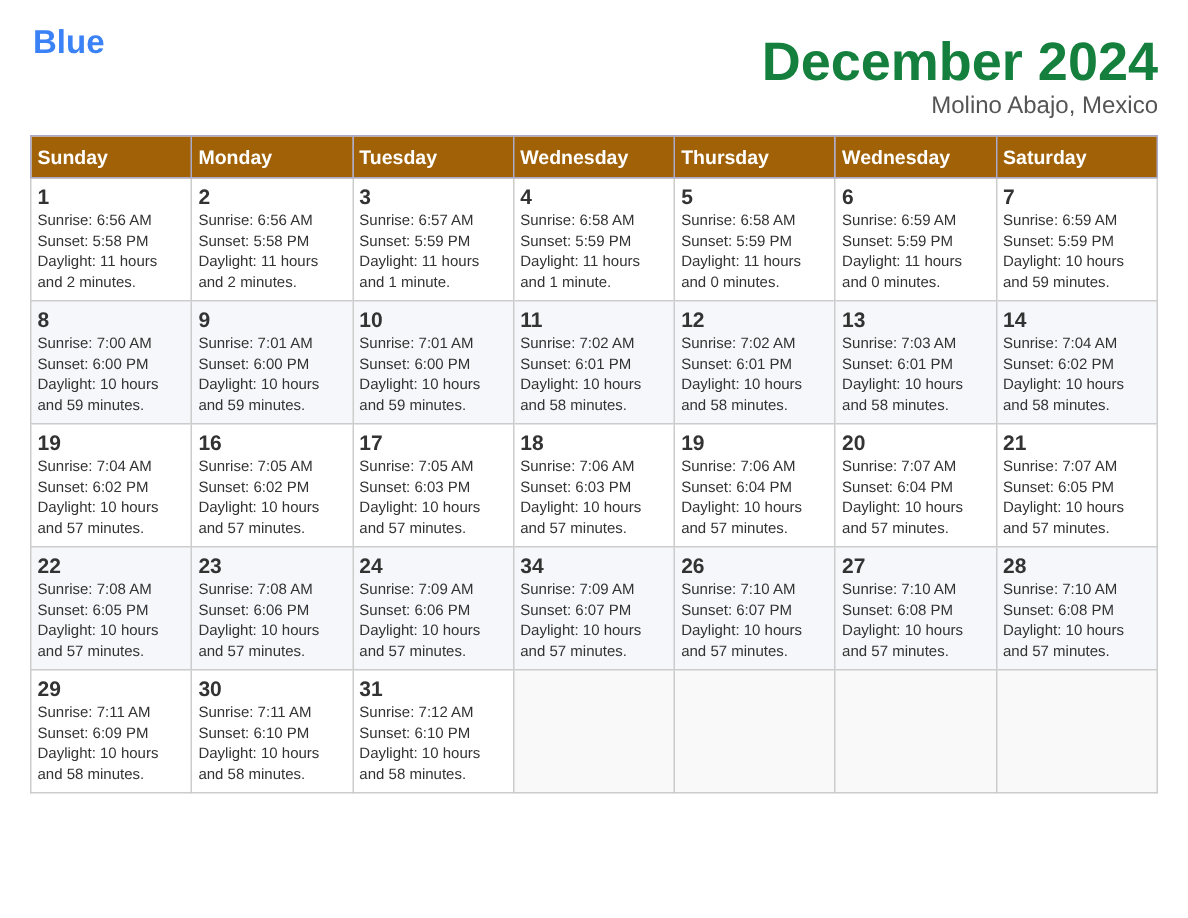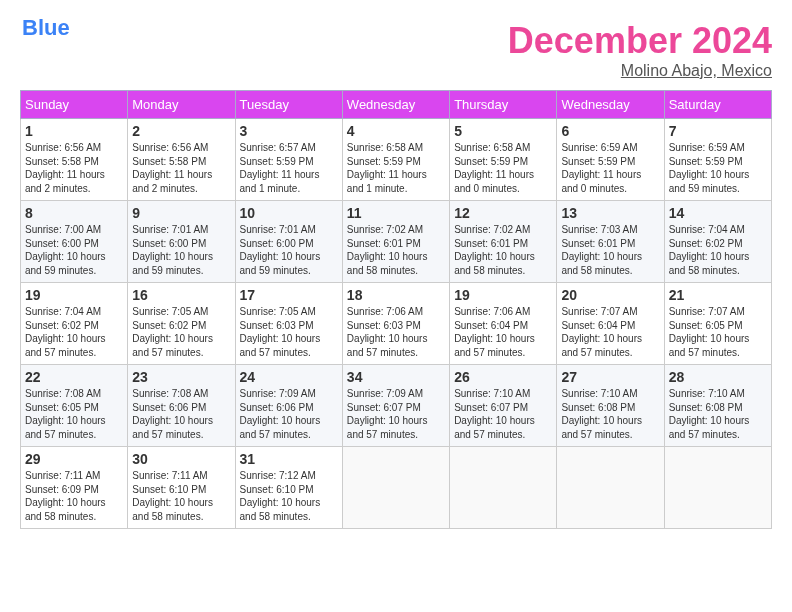--- a/index.html
+++ b/index.html
@@ -29,37 +29,36 @@
     }
     .logo-text span {
       color: #1a6fba;
     }
     .title-block {
       text-align: right;
     }
     .month-title {
       font-size: 36px;
       font-weight: bold;
-      color: #ec4899;
+      color: #15803d;
     }
     .location {
       font-size: 16px;
       color: #555;
-      text-decoration: underline;
     }
     .calendar {
       width: 100%;
       border-collapse: collapse;
       table-layout: fixed;
     }
     .calendar th {
-      background: #d946ef;
+      background: #a16207;
       color: #fff;
       font-size: 13px;
-      font-weight: normal;
+      font-weight: bold;
       padding: 6px 4px;
       text-align: left;
       border: 1px solid #aac;
     }
     .calendar td {
       border: 1px solid #ccc;
       vertical-align: top;
       padding: 4px 4px;
       font-size: 10.5px;
       color: #333;

